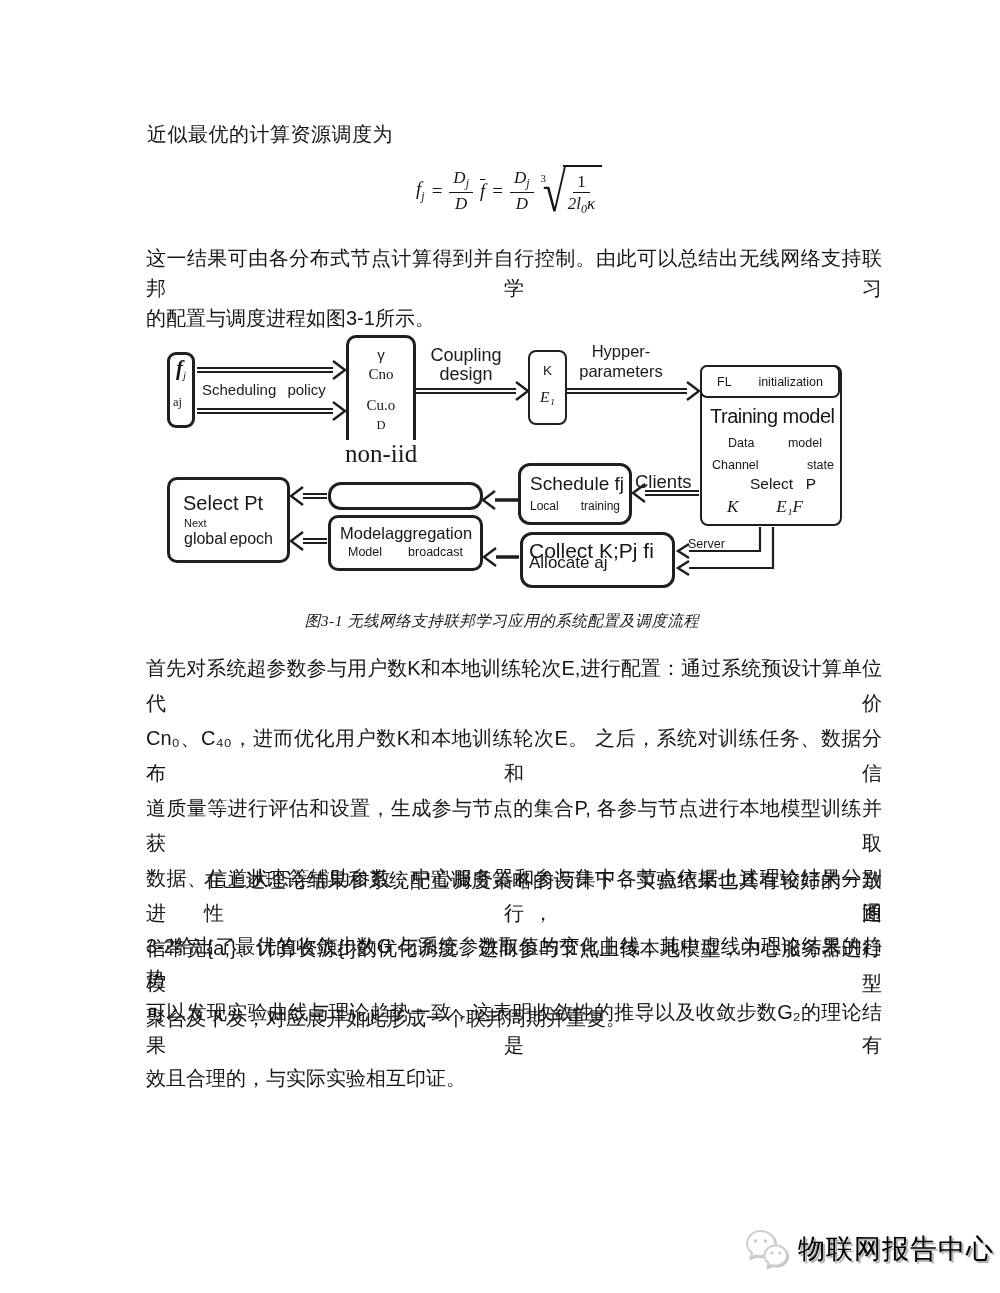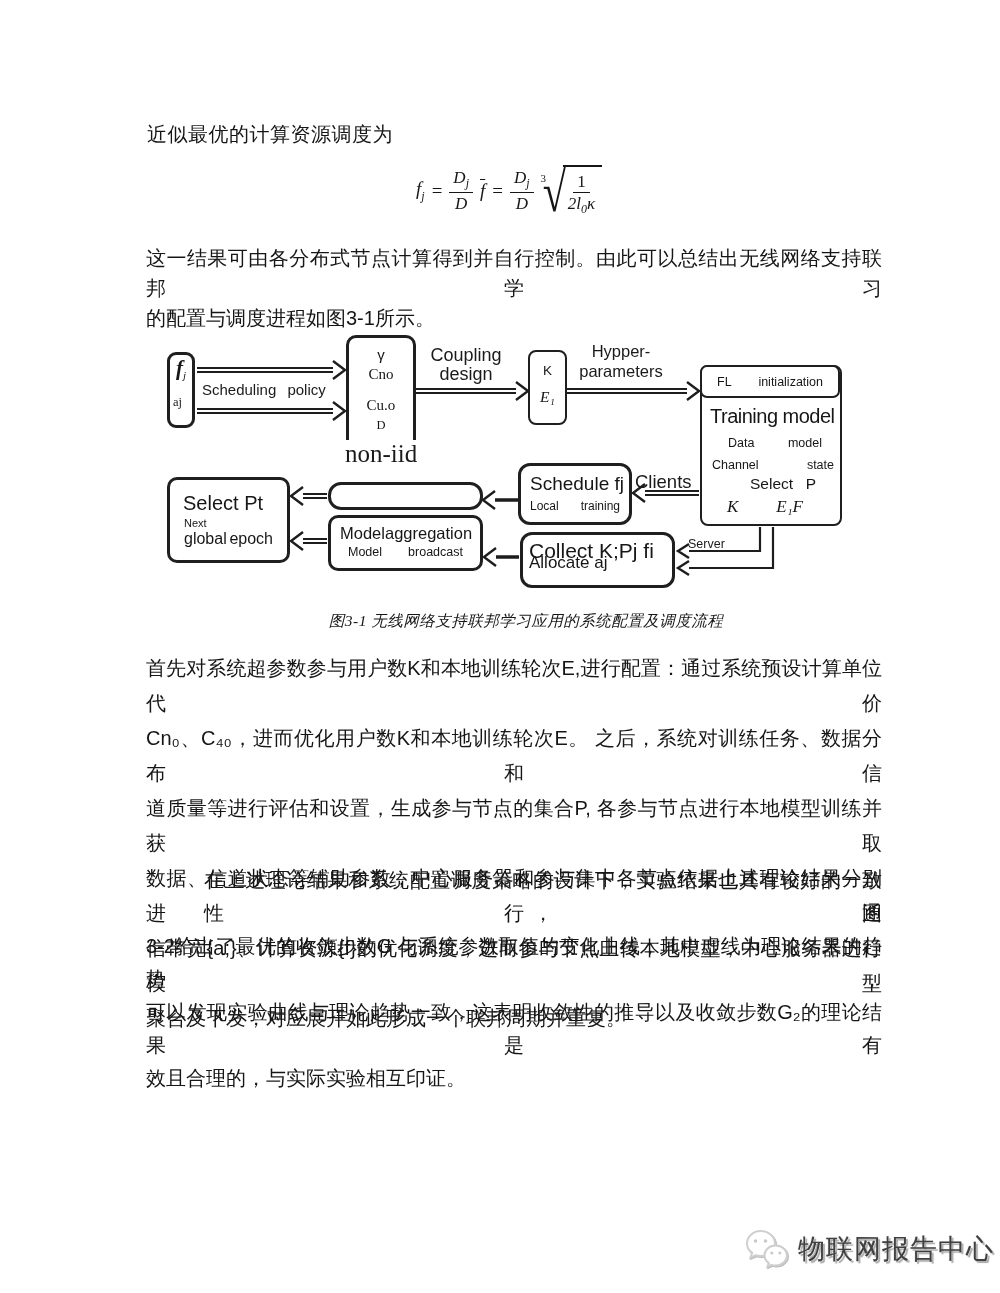--- a/index.html
+++ b/index.html
@@ -31,21 +31,21 @@
 
   
   .diagram{left:145px;top:330px;width:740px;height:278px;}
   .dbox{position:absolute;background:#fff;border:3px solid #1f1f1f;border-radius:10px;box-sizing:border-box;}
   .dlabel{position:absolute;color:#1a1a1a;}
   .serif{font-family:"Liberation Serif",serif;}
   .it{font-style:italic;}
   .row{display:flex;justify-content:space-between;align-items:baseline;}
 
   
-  .wm-text{font-size:27px;font-weight:500;letter-spacing:1px;color:#404040;
+  .wm-text{font-size:27px;font-weight:500;letter-spacing:1px;color:#000000;
            text-shadow:2px 2px 1px #a8a8a8, -0.5px -0.5px 0 #e3e3e3;}
 </style>
 </head>
 <body>
 
 <div class="page">
 
   <div class="abs heading" style="left:147px;top:121px;">近似最优的计算资源调度为</div>
 
   <div class="abs formula" style="left:416px;top:162px;height:58px;">
@@ -201,21 +201,21 @@
         <span>Model</span>
         <span>aggregation</span>
       </div>
       <div class="row" style="margin:2px 17px 0 17px;font-size:12.5px;">
         <span>Model</span>
         <span>broadcast</span>
       </div>
     </div>
   </div>
 
-  <div class="abs caption" style="left:158px;top:611px;font-style:italic;">图3-1 无线网络支持联邦学习应用的系统配置及调度流程</div>
+  <div class="abs caption" style="left:134px;top:611px;font-style:italic;">图3-1 无线网络支持联邦学习应用的系统配置及调度流程</div>
 
   <div class="abs" style="left:146px;top:651px;line-height:35px;">
     <div class="bodyline jline">首先对系统超参数参与用户数K和本地训练轮次E,进行配置：通过系统预设计算单位代价</div>
     <div class="bodyline jline">Cn₀、C₄₀，进而优化用户数K和本地训练轮次E。 之后，系统对训练任务、数据分布和信</div>
     <div class="bodyline jline">道质量等进行评估和设置，生成参与节点的集合P, 各参与节点进行本地模型训练并获取</div>
     <div class="bodyline jline">数据、信道状态等辅助参数，中心服务器和参与集中各节点依据上述理论结果分别进行通</div>
     <div class="bodyline jline">信带宽{a;}、计算资源{f}的优化调度，进而参与节点上传本地模型，中心服务器进行模型</div>
     <div class="bodyline lline">聚合及下发，对应展开如此形成一个联邦周期并重复。</div>
   </div>
 

